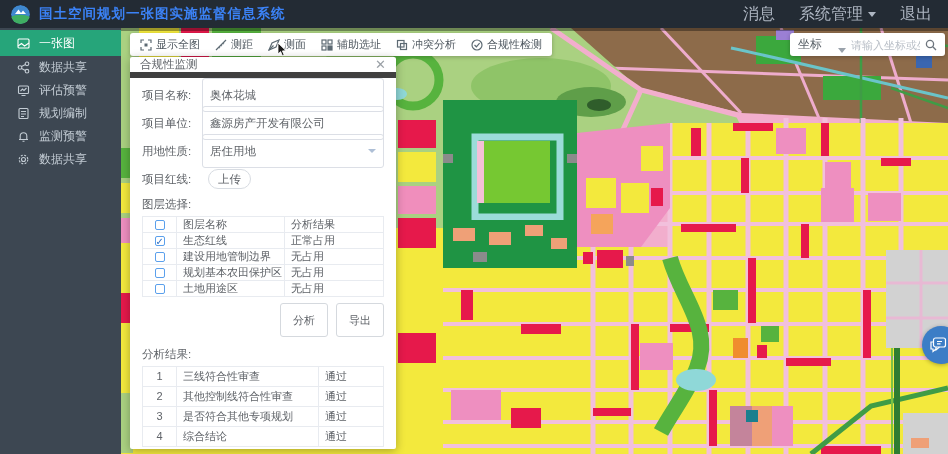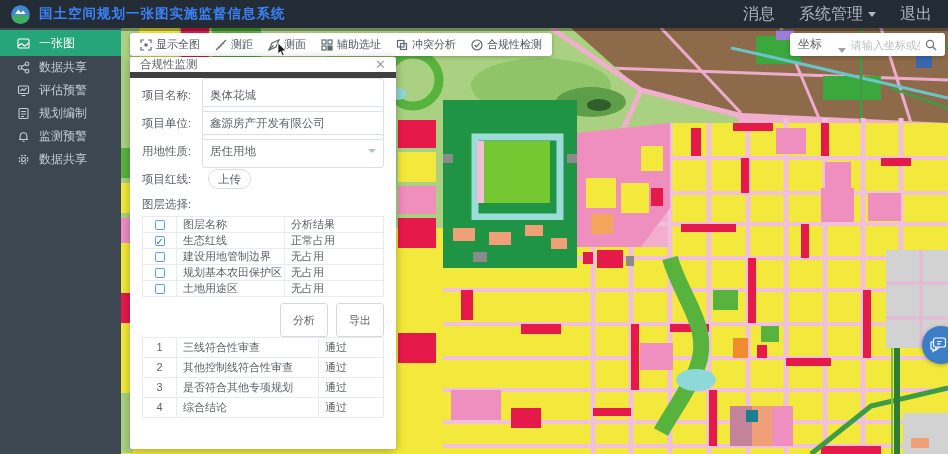--- a/index.html
+++ b/index.html
@@ -425,20 +425,21 @@
         <td>无占用</td>
       </tr>
     </tbody>
       </table>
 
     <div class="actions">
       <div class="act-btn">分析</div>
       <div class="act-btn">导出</div>
     </div>
 
+    <div class="sec-label result-label">分析结果:</div>
     <table class="grid result-grid">
       <colgroup>
           <col style="width:34px">
           <col style="width:142px">
           <col>
         </colgroup>
       <tbody>
           <tr>
         <td style="text-align:center">1</td>
         <td>三线符合性审查</td>

